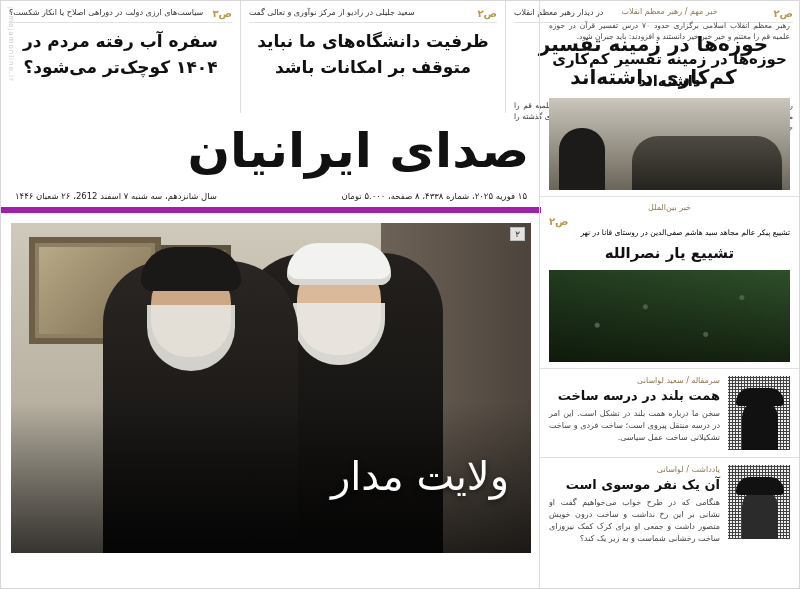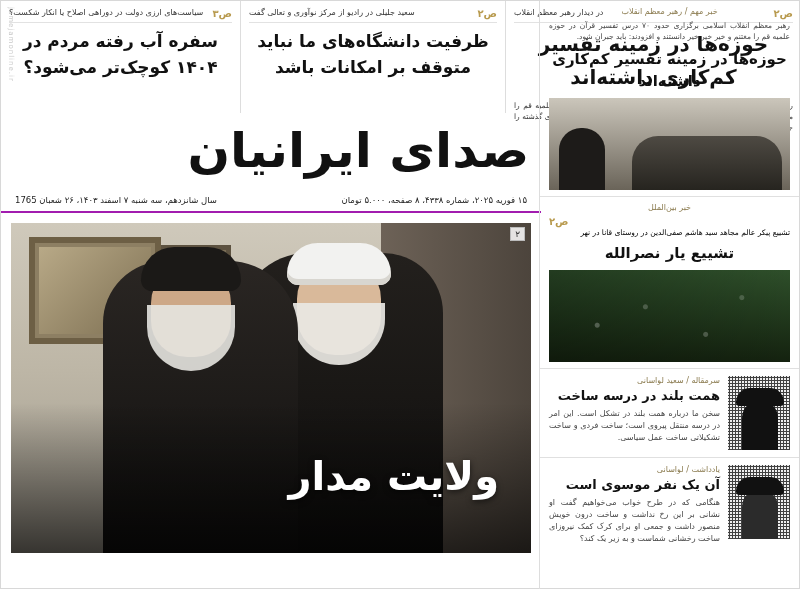--- a/index.html
+++ b/index.html
@@ -44,21 +44,21 @@
   }
   .headline-sm{
     font-size:17px;font-weight:bold;color:#111;text-align:center;
     line-height:26px;letter-spacing:-0.5px;
   }
   .headline-sm.two{font-size:20px;line-height:33px;}
 
   
   .masthead{
     position:absolute;top:112px;left:0;width:540px;height:100px;
-    border-bottom:2px solid #a21caf;
+    border-bottom:6px solid #a21caf;
     box-sizing:border-box;
   }
   .logo-wrap{
     position:absolute;top:6px;right:18px;width:430px;height:62px;
     display:flex;align-items:center;justify-content:flex-start;
   }
   .logo-text{
     font-size:48px;font-weight:bold;color:#111;letter-spacing:-2px;
     line-height:58px;white-space:nowrap;
     transform:scaleX(1.04);
@@ -140,22 +140,22 @@
   }
   .ph-beardB{
     position:absolute;bottom:182px;left:136px;width:88px;height:66px;
     background:#e6e4e0;border-radius:0 0 44px 44px;opacity:.9;
   }
   .ph-shadow{
     position:absolute;left:0;right:0;bottom:0;height:150px;
     background:linear-gradient(180deg,rgba(0,0,0,0) 0%,rgba(0,0,0,.65) 100%);
   }
   .lead-title{
-    position:absolute;bottom:54px;right:32px;
-    color:#fff;font-size:40px;font-weight:bold;letter-spacing:-1px;
+    position:absolute;bottom:54px;right:22px;
+    color:#fff;font-size:40px;font-weight:normal;letter-spacing:-1px;
     text-shadow:0 2px 6px rgba(0,0,0,.6);
   }
   .lead-sub{
     position:absolute;bottom:22px;right:22px;left:22px;
     color:#f0f0f0;font-size:11px;text-align:right;
     text-shadow:0 1px 4px rgba(0,0,0,.7);
   }
   .sidebar{
     position:absolute;top:0;left:0;width:260px;height:589px;
     border-left:1px solid #ddd;
@@ -269,21 +269,21 @@
 
   </div>
 
   <div class="masthead">
     <div class="logo-wrap">
       <div class="logo-blob"></div>
       <div class="logo-text">صدای ایرانیان</div>
     </div>
     <div class="date-row">
       <span>۱۵ فوریه ۲۰۲۵، شماره ۴۳۳۸، ۸ صفحه، ۵.۰۰۰ تومان</span>
-      <span>سال شانزدهم، سه شنبه ۷ اسفند ۱۴۰۳، ۲۶ شعبان 1765</span>
+      <span>سال شانزدهم، سه شنبه ۷ اسفند 2612، ۲۶ شعبان ۱۴۴۶</span>
     </div>
   </div>
 
   <div class="lead">
     <div class="lead-photo">
       <div class="ph-wall"></div>
       <div class="ph-frame"></div>
       <div class="ph-frame2"></div>
       <div class="ph-curtain"></div>
       <div class="ph-figA"></div>

